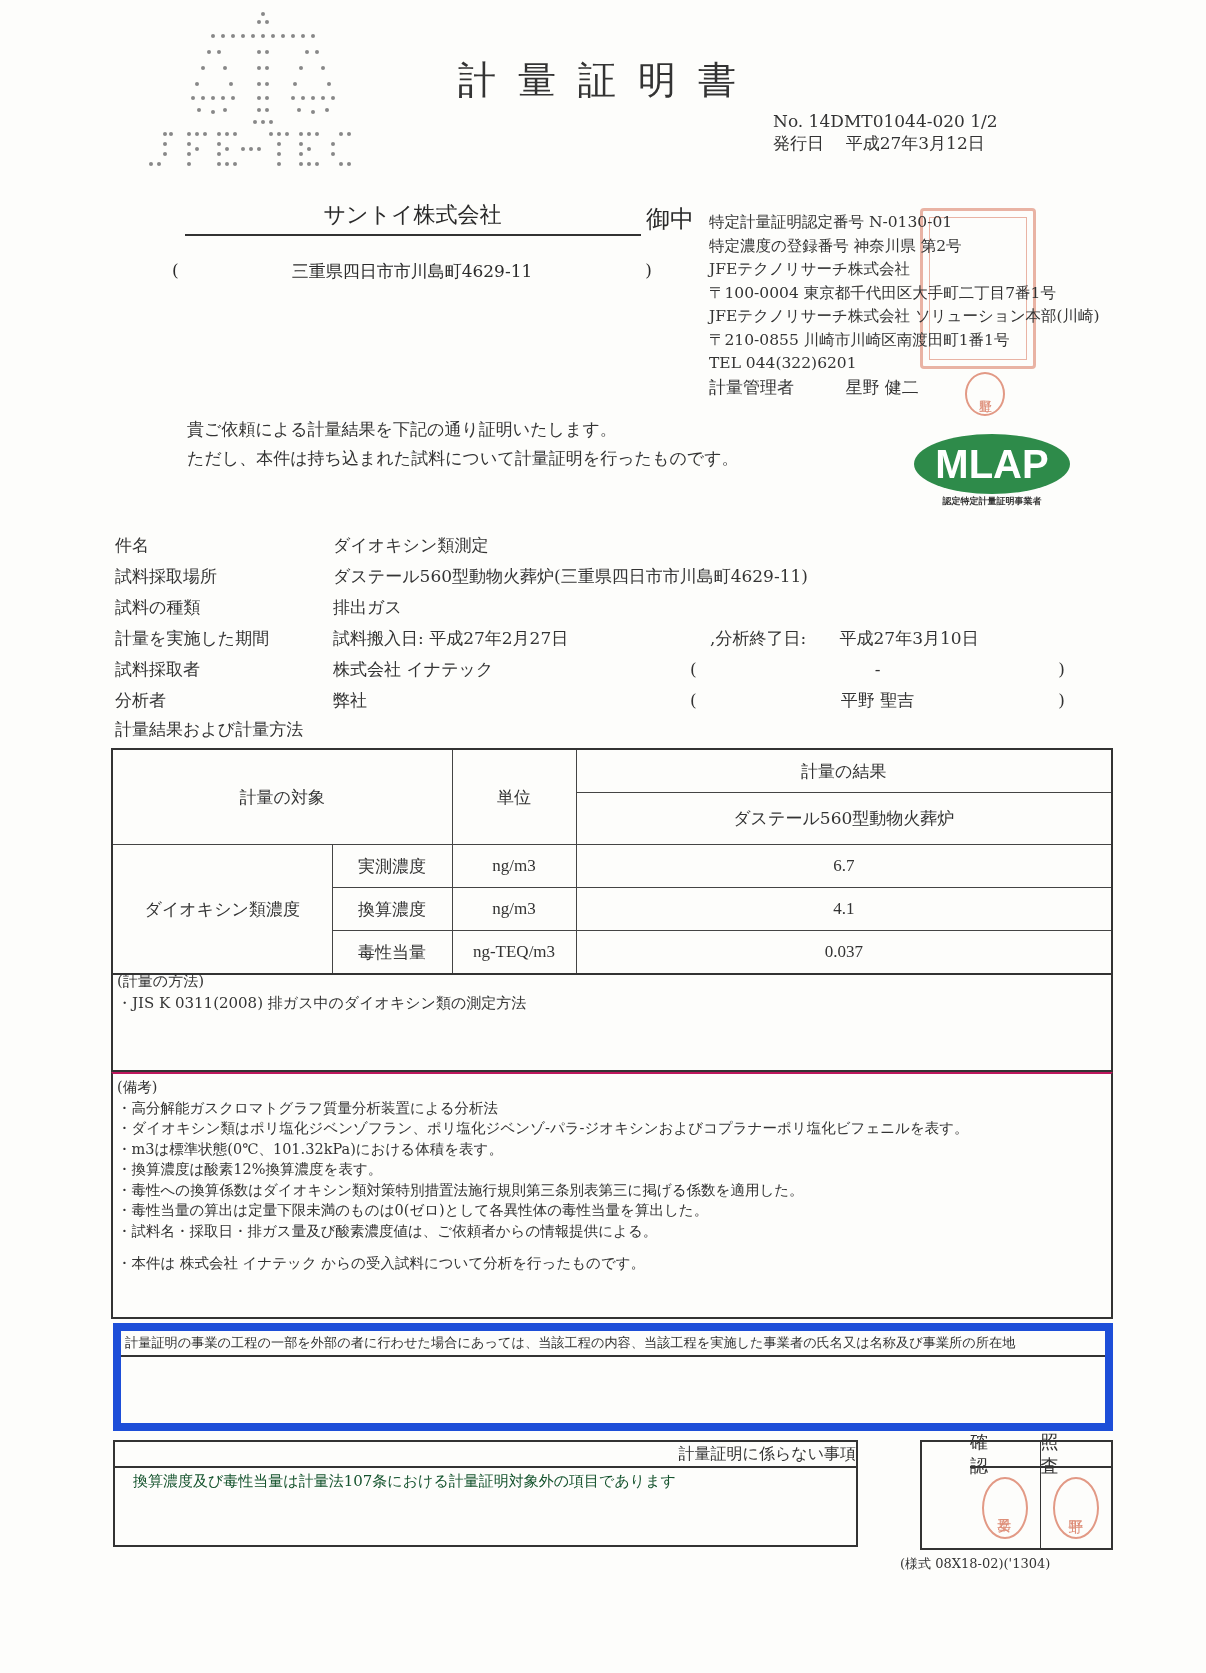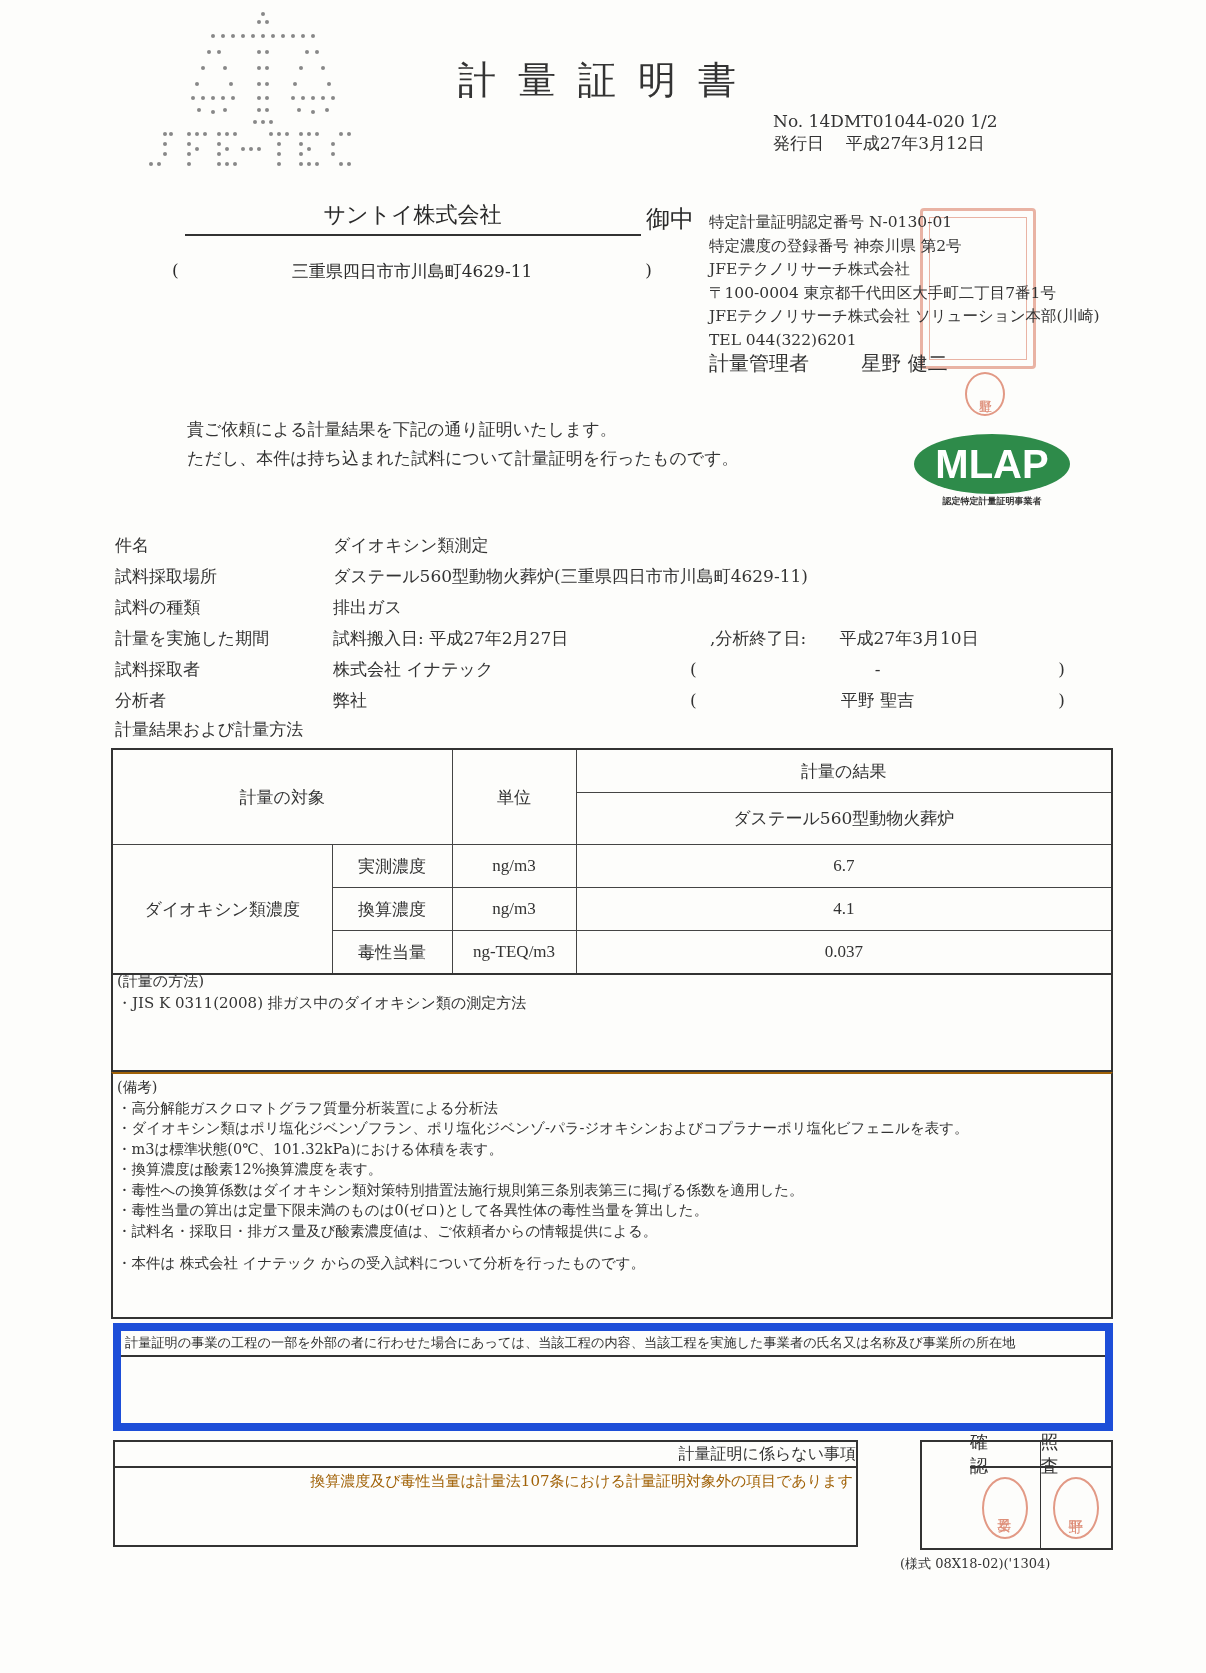--- a/index.html
+++ b/index.html
@@ -45,29 +45,29 @@
 
   
   .tbl { left:111px; top:748px; width:1002px; border:2px solid #333; border-collapse:collapse; font-size:17px; color:#333; }
   .tbl td { border:1.5px solid #444; text-align:center; padding:0; height:42px; }
   .tbl .hdr1 { height:30px; }
   .tbl .hdr2 { height:52px; }
   .tbl .val { font-family:"Liberation Serif","DejaVu Serif",serif; }
 
   .box { border:2px solid #333; border-top:none; box-sizing:border-box; color:#333; }
   .method-box { left:111px; top:967px; width:1002px; height:105px; font-size:15px; line-height:22px; padding:3px 4px; }
-  .notes-box { left:111px; top:1072px; width:1002px; height:247px; font-size:14.5px; line-height:20.5px; padding:3px 4px; border-top:2px solid #a16207; }
+  .notes-box { left:111px; top:1072px; width:1002px; height:247px; font-size:14.5px; line-height:20.5px; padding:3px 4px; border-top:2px solid #be185d; }
   .notes-box .gap { height:12px; }
 
   .sub-box { left:113px; top:1323px; width:1000px; height:108px; border:8px solid #1d4ed8; box-sizing:border-box; }
   .sub-box .h { font-size:13.2px; padding:3px 4px; border-bottom:2px solid #333; white-space:nowrap; color:#333; height:26px; box-sizing:border-box; }
 
   .nonc { left:113px; top:1440px; width:745px; height:107px; border:2px solid #333; box-sizing:border-box; }
   .nonc .h { text-align:right; font-size:16px; border-bottom:2px solid #333; height:24px; line-height:24px; color:#333; }
-  .nonc .b { font-size:15px; padding:4px 3px; color:#a16207;text-align:right; }
+  .nonc .b { font-size:15px; padding:4px 18px; color:#14532d; }
 
   .stamps { left:920px; top:1440px; width:193px; height:110px; border:2px solid #333; box-sizing:border-box; display:grid; grid-template-columns:1fr 1fr; grid-template-rows:26px 1fr;padding-left:48px; }
   .stamps > div { border-right:1.5px solid #333; display:flex; align-items:center; justify-content:center; }
   .stamps > div:nth-child(2n) { border-right:none; }
   .stamps .sh { border-bottom:2px solid #333; font-size:18px; letter-spacing:10px; color:#333; }
 
   .formcode { left:900px; top:1555px; font-size:13px; color:#333; }
 </style>
 </head>
 <body>
@@ -201,22 +201,23 @@
   <span>)</span>
 </div>
 
 <div class="abs seal-square"></div>
 <div class="abs issuer">
   <div class="row">特定計量証明認定番号  N-0130-01</div>
   <div class="row">特定濃度の登録番号  神奈川県  第2号</div>
   <div class="row">JFEテクノリサーチ株式会社</div>
   <div class="row">〒100-0004  東京都千代田区大手町二丁目7番1号</div>
   <div class="row">JFEテクノリサーチ株式会社 ソリューション本部(川崎)</div>
+  <div class="row">〒210-0855  川崎市川崎区南渡田町1番1号</div>
   <div class="row">TEL 044(322)6201</div>
-  <div class="row" style="font-size:20px;">
+  <div class="row" style="font-size:17px;">
     <span>計量管理者</span>
     <span class="manager-name">星野  健二</span>
   </div>
 </div>
 <div class="abs seal-round" style="left:965px;top:372px;width:40px;height:44px;padding-top:2px;box-sizing:border-box;">
   <span style="font-size:13px;writing-mode:vertical-rl;">星野</span>
 </div>
 
 <div class="abs certify">
   <div>貴ご依頼による計量結果を下記の通り証明いたします。</div>

